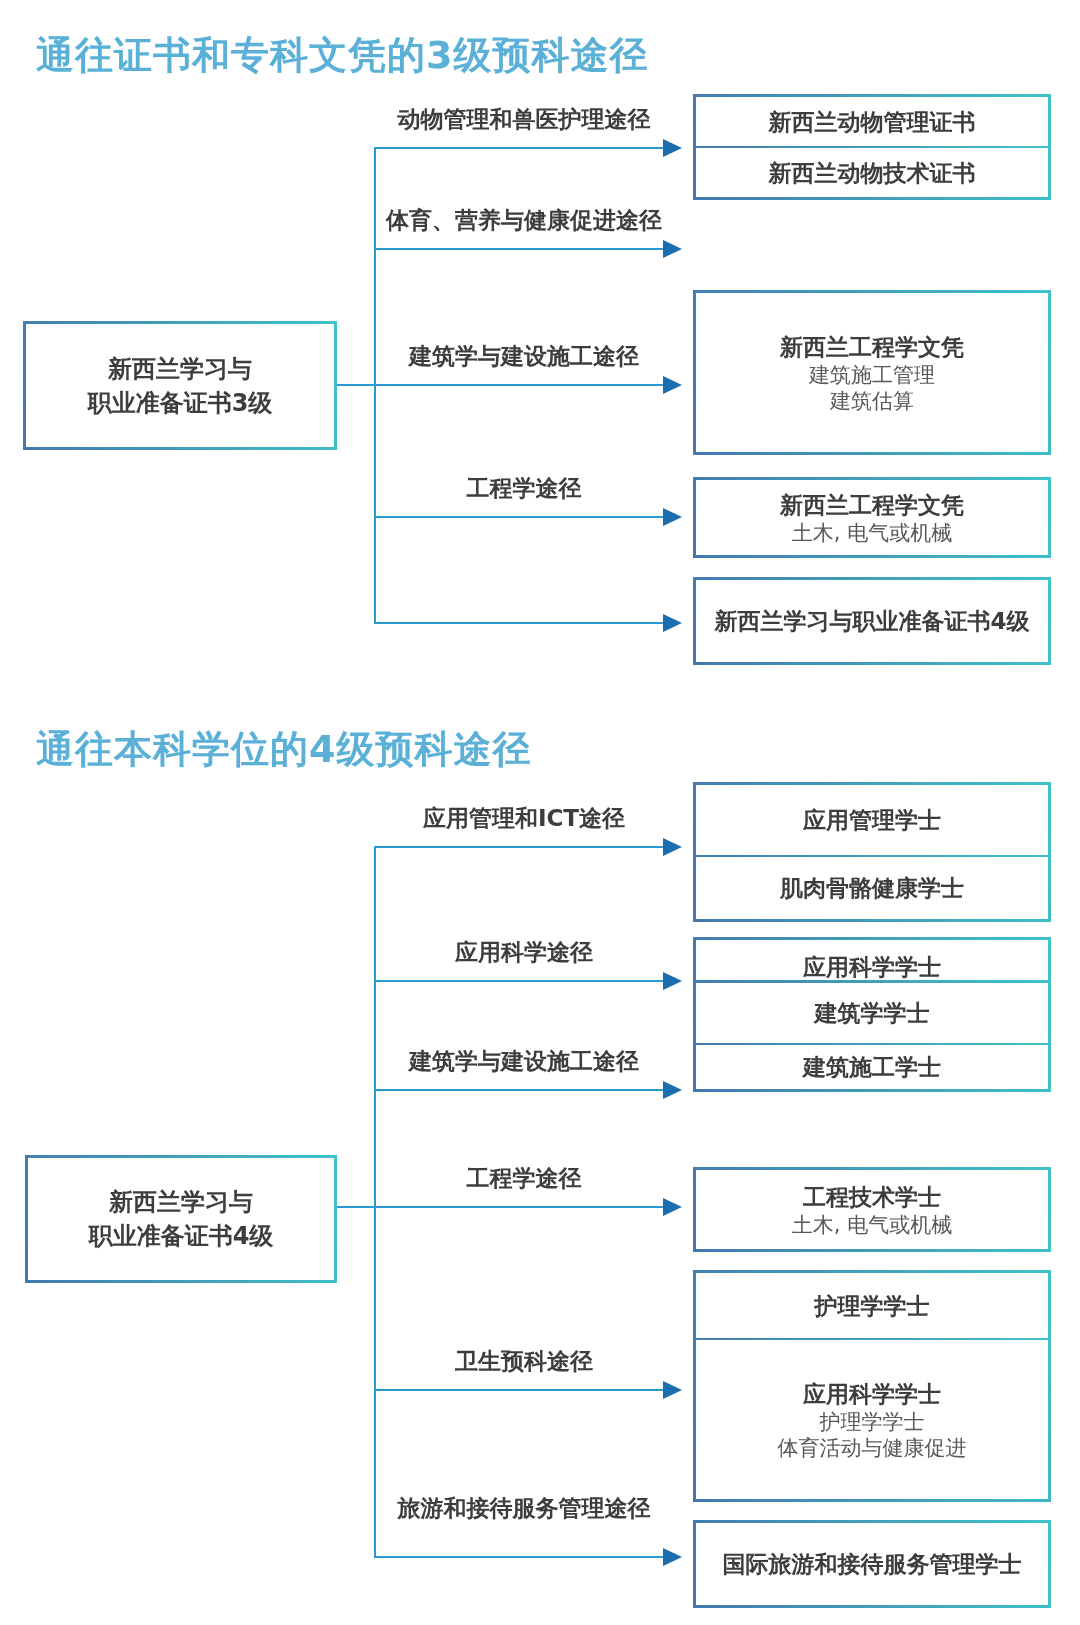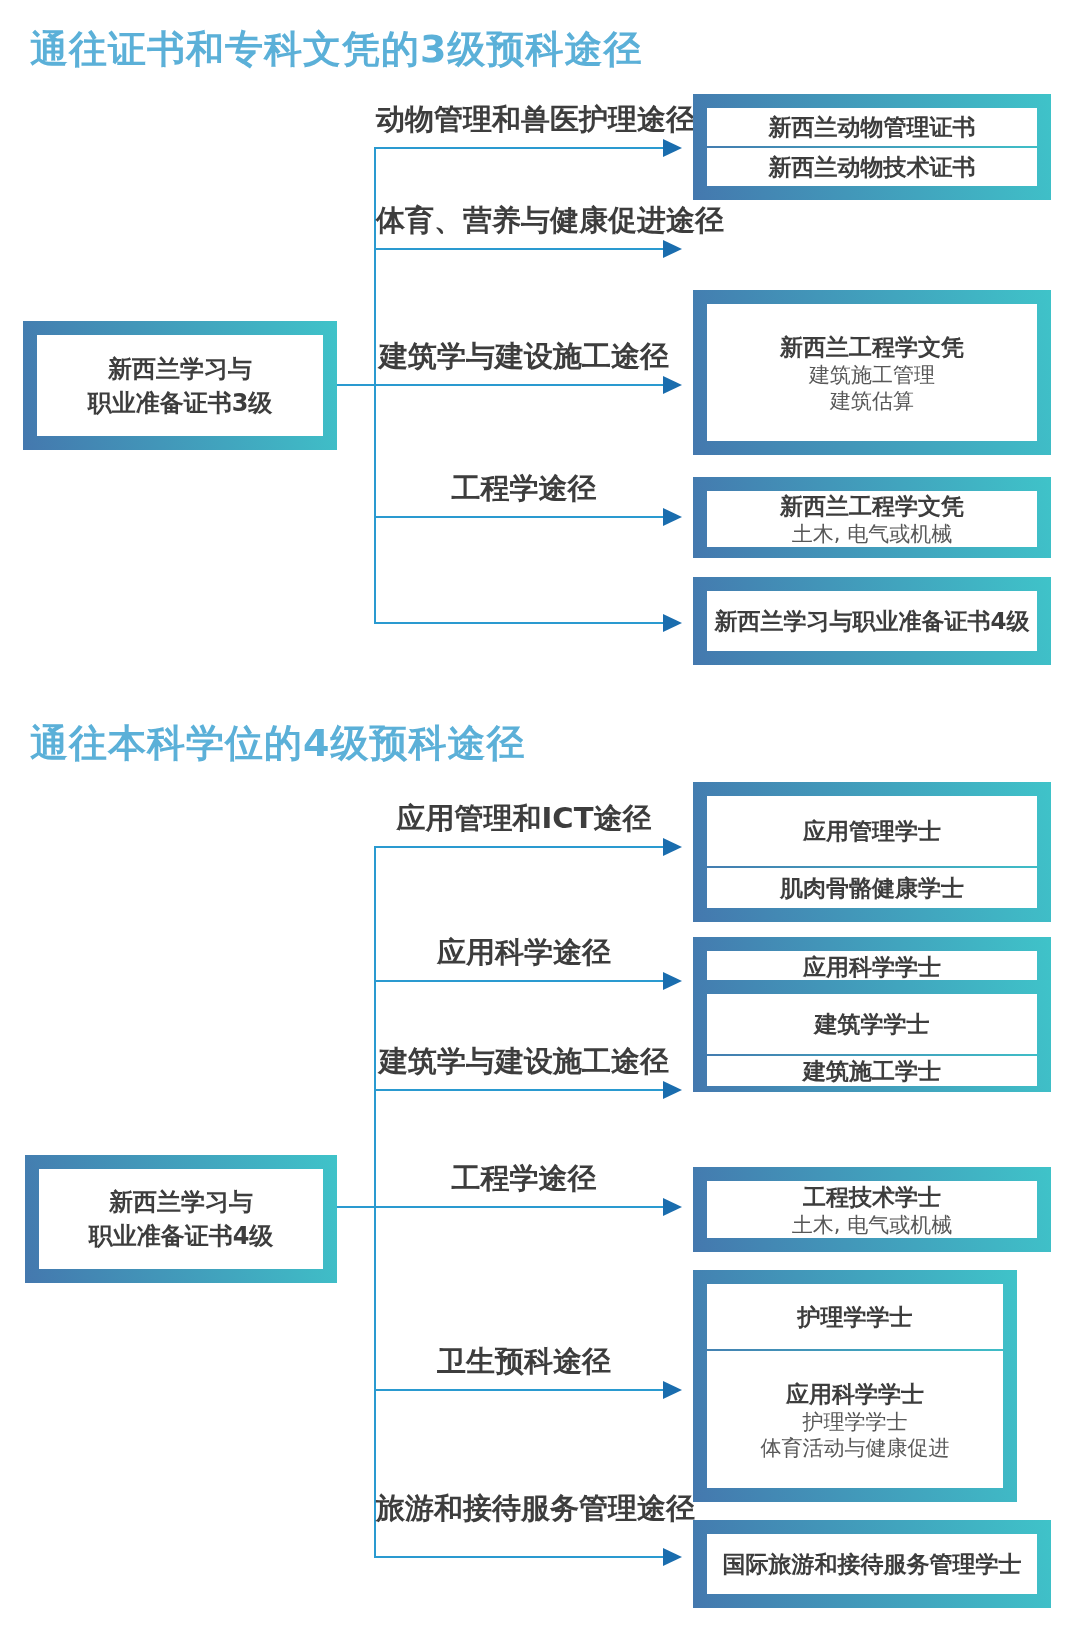--- a/index.html
+++ b/index.html
@@ -1,46 +1,46 @@
 <!DOCTYPE html>
 <html><head>
 <meta charset="utf-8">
 <style>
   html,body{margin:0;padding:0;background:#ffffff;}
   .canvas{
     position:relative;width:1080px;height:1625px;background:#ffffff;overflow:hidden;
     font-family:"DejaVu Sans","Liberation Sans",sans-serif;
   }
   .title{
-    position:absolute;left:20px;margin:10px;
+    position:absolute;left:20px;margin:16px;
     font-size:38px;font-weight:700;color:#5bb0d8;letter-spacing:1px;white-space:nowrap;
   }
   
   .gbox{
-    position:absolute;display:flex;flex-direction:column;gap:2px;padding:14px;
+    position:absolute;display:flex;flex-direction:column;gap:2px;padding:3px;
     background:linear-gradient(78deg,#4478ae 0%,#3fc3c9 100%);
     box-sizing:border-box;
   }
   .cell{
     background:#ffffff;display:flex;flex-direction:column;justify-content:center;
     align-items:center;flex:1 1 auto;box-sizing:border-box;
   }
   .t{font-size:23px;font-weight:700;color:#3d3d3d;line-height:30px;white-space:nowrap;}
   .s{font-size:21px;font-weight:400;color:#585858;line-height:26px;white-space:nowrap;}
   .src-text{font-size:24px;font-weight:700;color:#3d3d3d;line-height:34px;white-space:nowrap;text-align:center;}
   .hline{position:absolute;height:2px;background:#2a9ad0;}
   .vline{position:absolute;width:2px;background:#2a9ad0;}
   .arrow{
     position:absolute;width:0;height:0;
     border-top:9px solid transparent;border-bottom:9px solid transparent;
     border-left:19px solid #1a6dae;
   }
   .blabel{
     position:absolute;left:376px;width:296px;text-align:center;
-    font-size:29px;font-weight:700;color:#3d3d3d;line-height:30px;white-space:nowrap;
+    font-size:23px;font-weight:700;color:#3d3d3d;line-height:30px;white-space:nowrap;
   }
 </style>
 </head>
 <body>
 
 <div class="canvas">
 
   <h1 class="title" style="top:14px">通往证书和专科文凭的3级预科途径</h1>
 
   <div class="gbox" style="left:23px;top:321px;width:314px;height:129px">
@@ -164,21 +164,21 @@
     </div>
   </div>
 
   <div class="gbox" style="left:693px;top:1167px;width:358px;height:85px">
     <div class="cell">
       <div class="t">工程技术学士</div>
       <div class="s">土木, 电气或机械</div>
     </div>
   </div>
 
-  <div class="gbox" style="left:693px;top:1270px;width:324px;height:232px">
+  <div class="gbox" style="left:693px;top:1270px;width:358px;height:232px">
     <div class="cell" style="flex:0 0 65px">
       <div class="t">护理学学士</div>
     </div>
     <div class="cell">
       <div class="t">应用科学学士</div>
       <div class="s">护理学学士</div>
       <div class="s">体育活动与健康促进</div>
     </div>
   </div>
 

